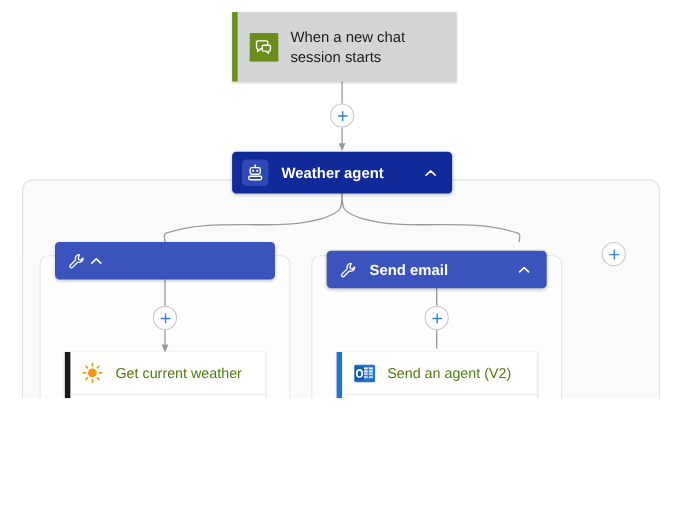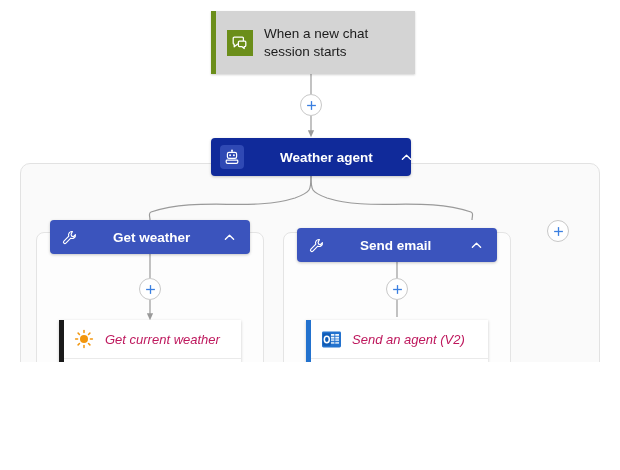--- a/index.html
+++ b/index.html
@@ -66,21 +66,20 @@
   }
 
   
   .node-header {
     position: absolute;
     display: flex;
     align-items: center;
     border-radius: 4px;
     box-shadow: 0 1px 3px rgba(0,0,0,0.22);
     box-sizing: border-box;
-    gap: 24px;
   }
   .node-header .hdr-icon {
     flex: 0 0 auto;
     display: flex;
     align-items: center;
     justify-content: center;
   }
   .node-header .hdr-label {
     color: #ffffff;
     font-size: 13.5px;
@@ -178,24 +177,23 @@
   .card-icon {
     width: 22px;
     height: 22px;
     flex: 0 0 22px;
     display: flex;
     align-items: center;
     justify-content: center;
   }
   .card-title {
     font-size: 13px;
-    color: #be185d;
+    color: #4d7c0f;
     margin-left: 10px;
     white-space: nowrap;
-    font-style: italic;
   }
   .card-footer {
     height: 20px;
     display: flex;
     align-items: center;
     justify-content: flex-end;
     padding-right: 8px;
   }
 
   
@@ -282,21 +280,20 @@
       </svg>
     </div>
   </div>
 
   <div class="node-header tool-node left">
     <div class="hdr-icon">
       <svg width="15" height="15" viewBox="0 0 15 15">
         <path d="M10.4 1.6 a3.3 3.3 0 0 0 -3.6 4.6 L1.9 11.1 a1.4 1.4 0 0 0 2.0 2.0 l4.9 -4.9 a3.3 3.3 0 0 0 4.6 -3.6 l-2.0 2.0 l-1.8 -0.5 l-0.5 -1.8 z" fill="none" stroke="#ffffff" stroke-width="1.15" stroke-linejoin="round"></path>
       </svg>
     </div>
-    <div class="hdr-label">Get weather</div>
     <div class="hdr-chevron">
       <svg width="13" height="13" viewBox="0 0 13 13">
         <path d="M2.4 8.2 L6.5 4.3 L10.6 8.2" fill="none" stroke="#ffffff" stroke-width="1.4" stroke-linecap="round" stroke-linejoin="round"></path>
       </svg>
     </div>
   </div>
 
   <div class="node-header tool-node right">
     <div class="hdr-icon">
       <svg width="15" height="15" viewBox="0 0 15 15">

